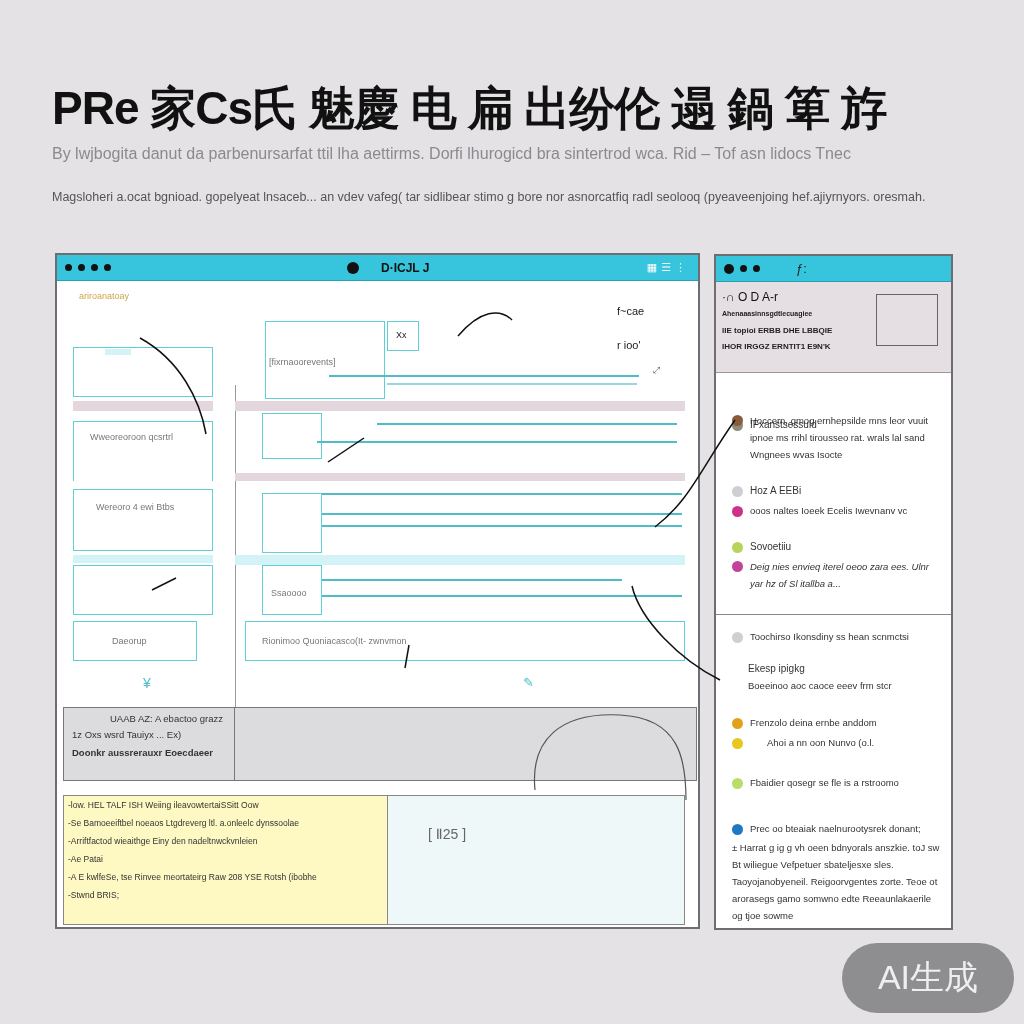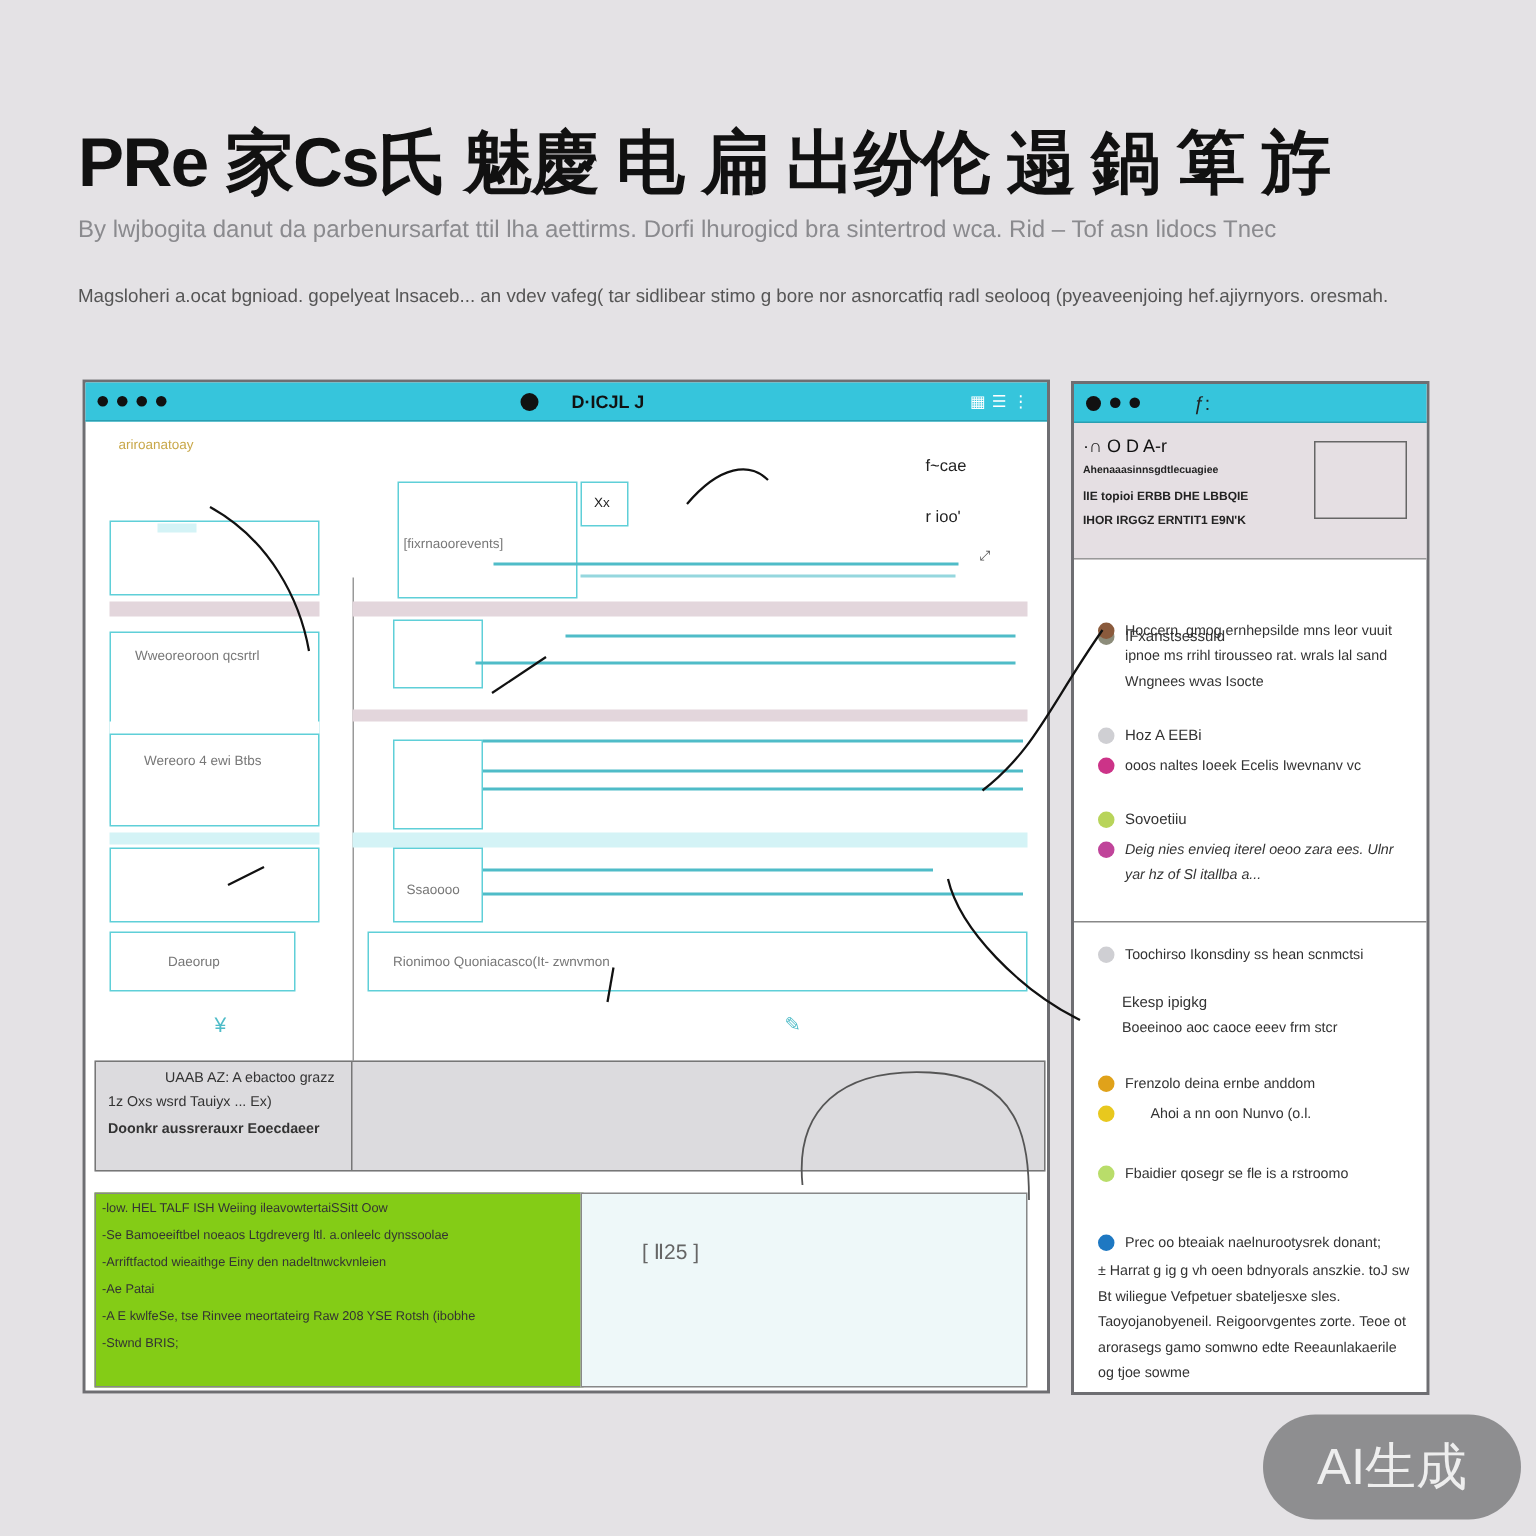--- a/index.html
+++ b/index.html
@@ -98,21 +98,21 @@
   </div>
   <div style="position:absolute;left:466px;top:420px;color:#4fbcc8;font-size:13px;">✎</div>
 
   <div style="position:absolute;left:6px;top:452px;width:634px;height:74px;background:#dcdbde;border:1.5px solid #777;box-sizing:border-box;">
     <div class="notes" style="left:22px;top:4px;font-size:9.5px;line-height:14px;margin-left:24px;">UAAB AZ: A ebactoo grazz</div>
     <div class="notes" style="left:8px;top:20px;font-size:9.5px;line-height:14px;">1z Oxs wsrd Tauiyx ... Ex)</div>
     <div class="notes" style="left:8px;top:38px;font-size:9.5px;line-height:14px;font-weight:bold;">Doonkr aussrerauxr Eoecdaeer</div>
     <div style="position:absolute;left:170px;top:0;width:1px;height:72px;background:#777;"></div>
   </div>
 
-  <div style="position:absolute;left:6px;top:540px;width:324px;height:128px;background:#84cc16;border:1px solid #888;">
+  <div style="position:absolute;left:6px;top:540px;width:324px;height:128px;background:#fef9c3;border:1px solid #888;">
     <div class="notes" style="left:4px;top:0;font-size:8.5px;line-height:18px;width:320px;">
       <div>-low. HEL TALF          ISH Weiing ileavowtertaiSSitt Oow</div>
       <div>-Se Bamoeeiftbel noeaos  Ltgdreverg  ltl. a.onleelc dynssoolae</div>
       <div>-Arriftfactod wieaithge  Einy den nadeltnwckvnleien</div>
       <div>-Ae Patai</div>
       <div>-A E kwlfeSe, tse Rinvee  meortateirg Raw 208 YSE Rotsh (ibobhe</div>
       <div>-Stwnd BRIS;</div>
     </div>
   </div>
   <div style="position:absolute;left:330px;top:540px;width:296px;height:128px;background:#eef8f9;border:1px solid #888;">

